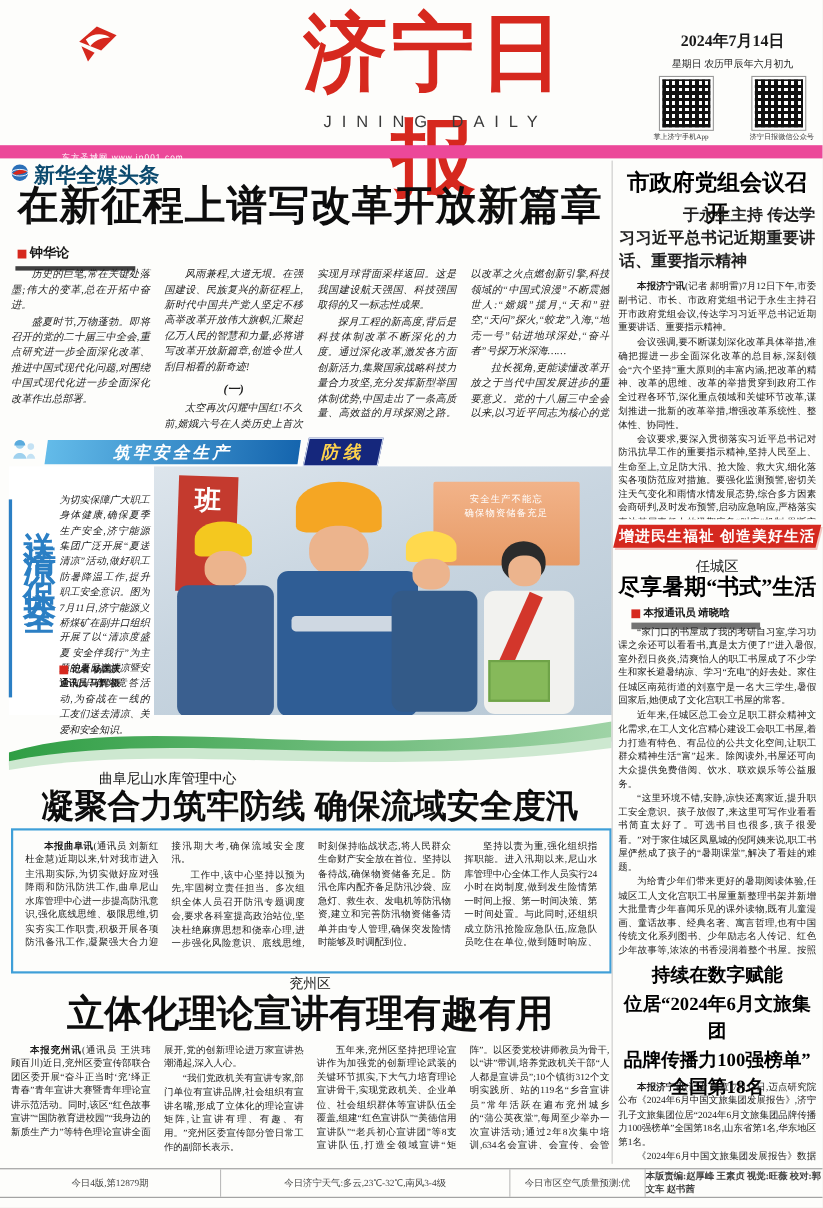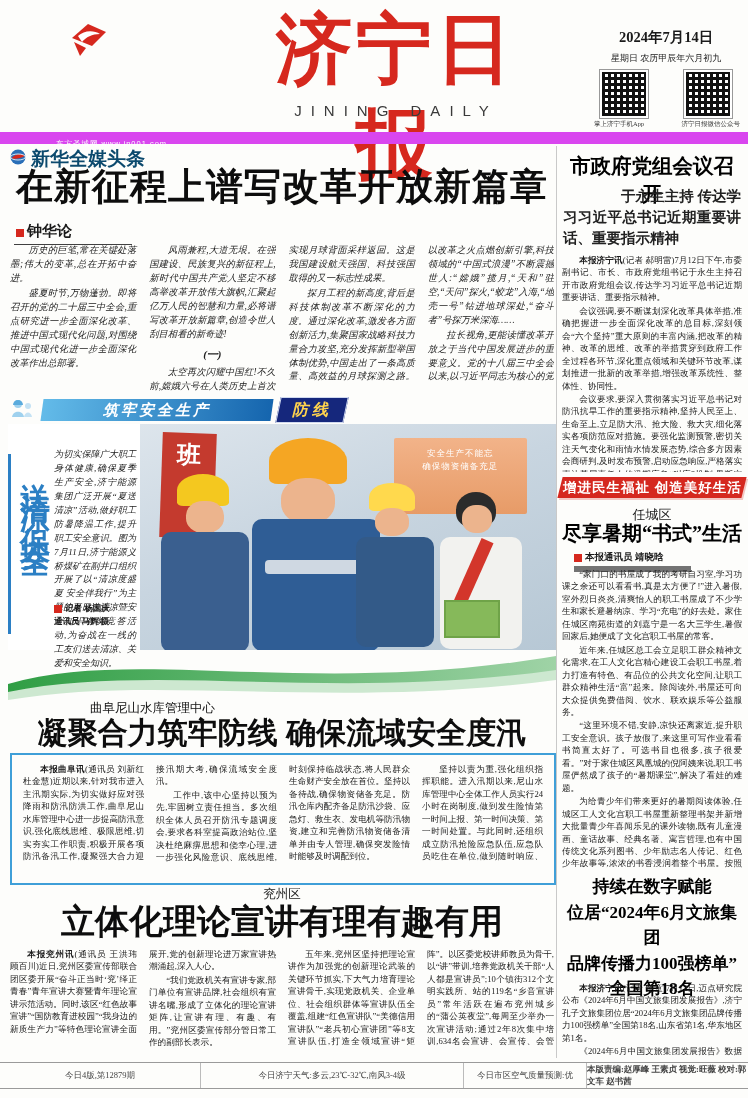--- a/index.html
+++ b/index.html
@@ -19,29 +19,29 @@
                   color:#3a3a3a;font-family:"Liberation Sans",sans-serif;}
   .date-block{left:588px;top:28px;width:156px;text-align:center;}
   .date-main{font-size:14.5px;font-weight:bold;}
   .date-sub{font-size:9px;margin-top:5px;color:#222;}
   .qr-row{left:600px;top:70px;width:132px;display:flex;justify-content:space-between;}
   .qr{width:44px;height:44px;background:
       repeating-linear-gradient(0deg,#111 0 3px,transparent 3px 6px),
       repeating-linear-gradient(90deg,#111 0 3px,#fff 3px 6px);
       border:2px solid #fff;outline:1px solid #999;}
   .qr-caps{left:594px;top:120px;width:146px;display:flex;justify-content:space-between;font-size:6.5px;color:#333;}
-  .site-bar{left:0;top:132px;width:748px;height:12px;background:#d946ef;}
+  .site-bar{left:0;top:132px;width:748px;height:12px;background:#ec4899;}
   .site-bar span{display:inline-block;margin-left:56px;font-size:7.5px;color:#fff;line-height:12px;
                  font-family:"Liberation Sans",sans-serif;letter-spacing:1px;}
   
   .kicker-row{left:10px;top:146px;display:flex;align-items:center;gap:5px;}
   .kicker-row .txt{font-size:19px;font-weight:bold;color:#0c4a6e;font-family:"Liberation Sans",sans-serif;}
   .lead-headline{left:8px;top:162px;width:548px;text-align:center;font-size:37px;font-weight:900;
                  color:#0d0d0d;letter-spacing:1px;font-family:"Liberation Sans",sans-serif;}
-  .lead-byline{left:14px;top:222px;font-size:15px;font-weight:bold;border-bottom:1px solid #404040;
+  .lead-byline{left:14px;top:222px;font-size:12px;font-weight:bold;border-bottom:4px solid #404040;
                padding:0 60px 3px 2px;}
   .sq{display:inline-block;width:8px;height:8px;background:#d6281e;margin-right:3px;vertical-align:middle;}
   .lead-body{left:10px;top:244px;width:544px;height:150px;column-count:4;column-gap:13px;
              font-size:9.3px;line-height:1.5;font-style:italic;color:#1c1c1c;overflow:hidden;}
   .lead-body p{margin:0 0 1px;text-indent:2em;text-align:justify;}
   .lead-body p.part{text-indent:0;text-align:center;font-weight:bold;font-size:11px;margin:4px 0;}
   
   .safety{left:10px;top:397px;display:flex;align-items:center;gap:6px;}
   .ribbon{width:230px;height:22px;background:linear-gradient(90deg,#63bbe9,#1565ae);
           transform:skewX(-8deg);display:flex;align-items:center;justify-content:center;}

